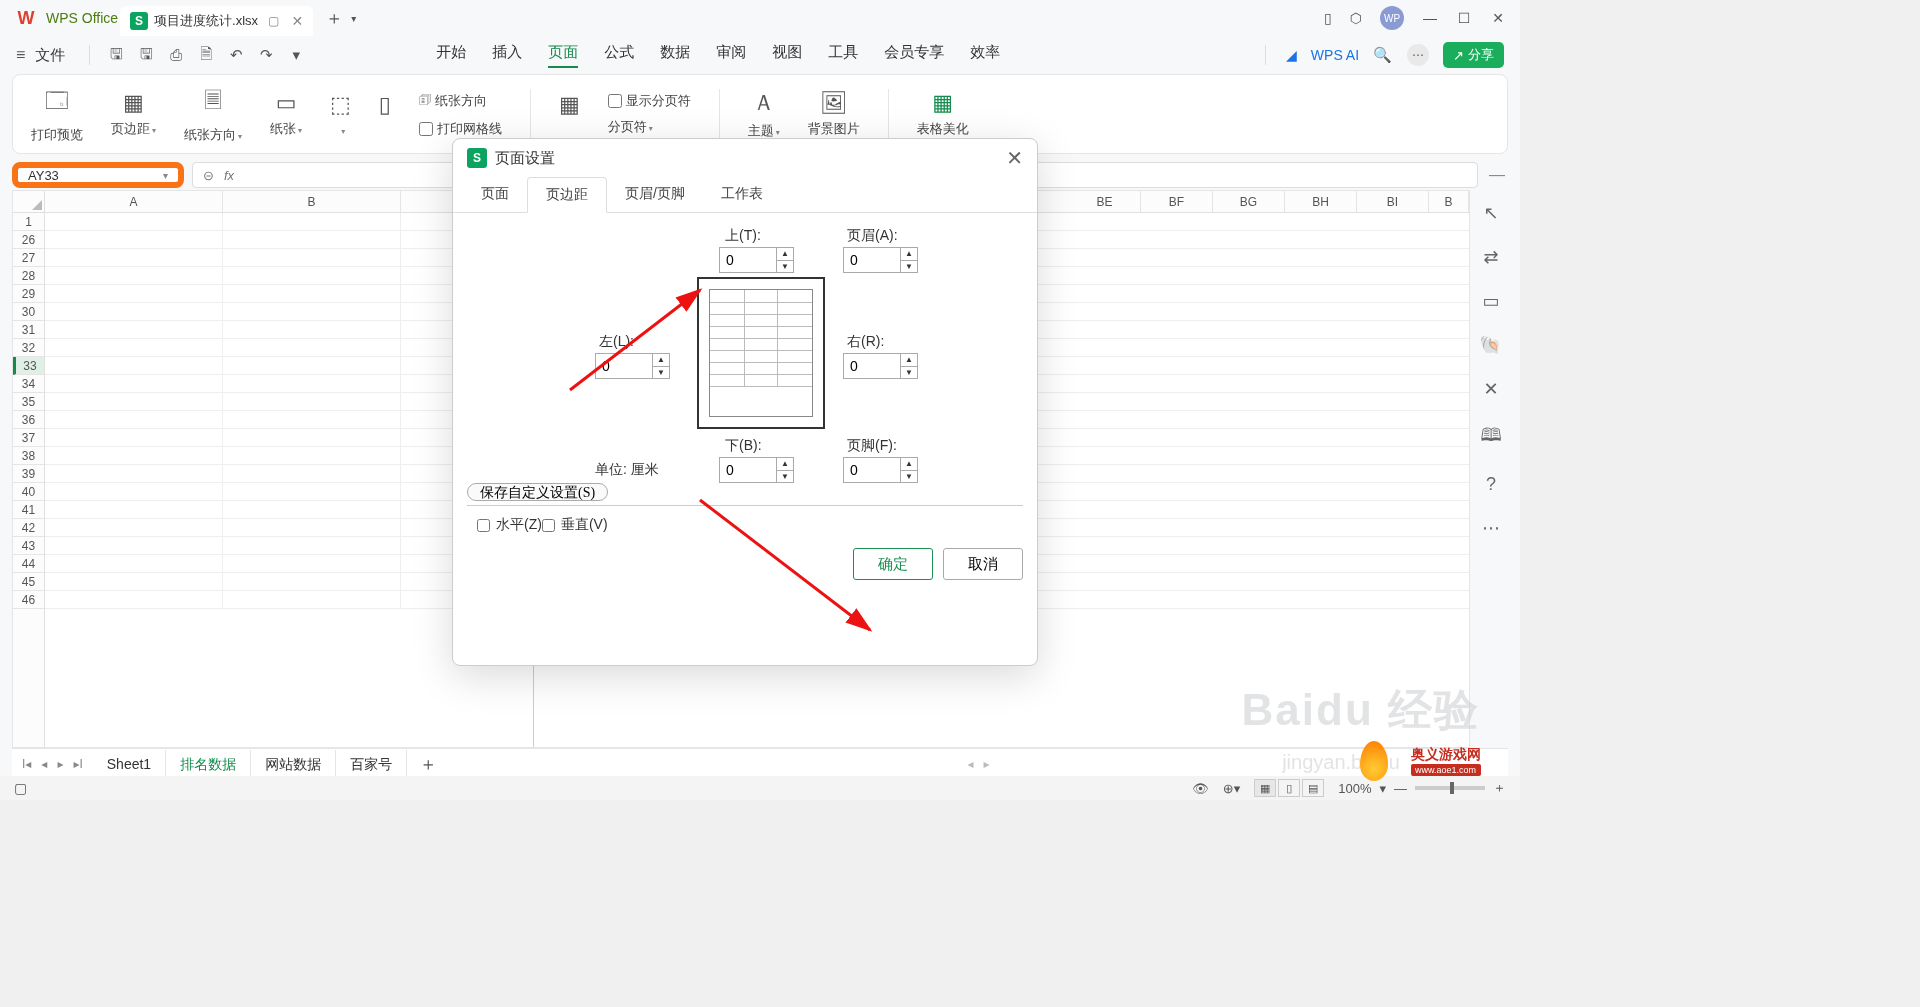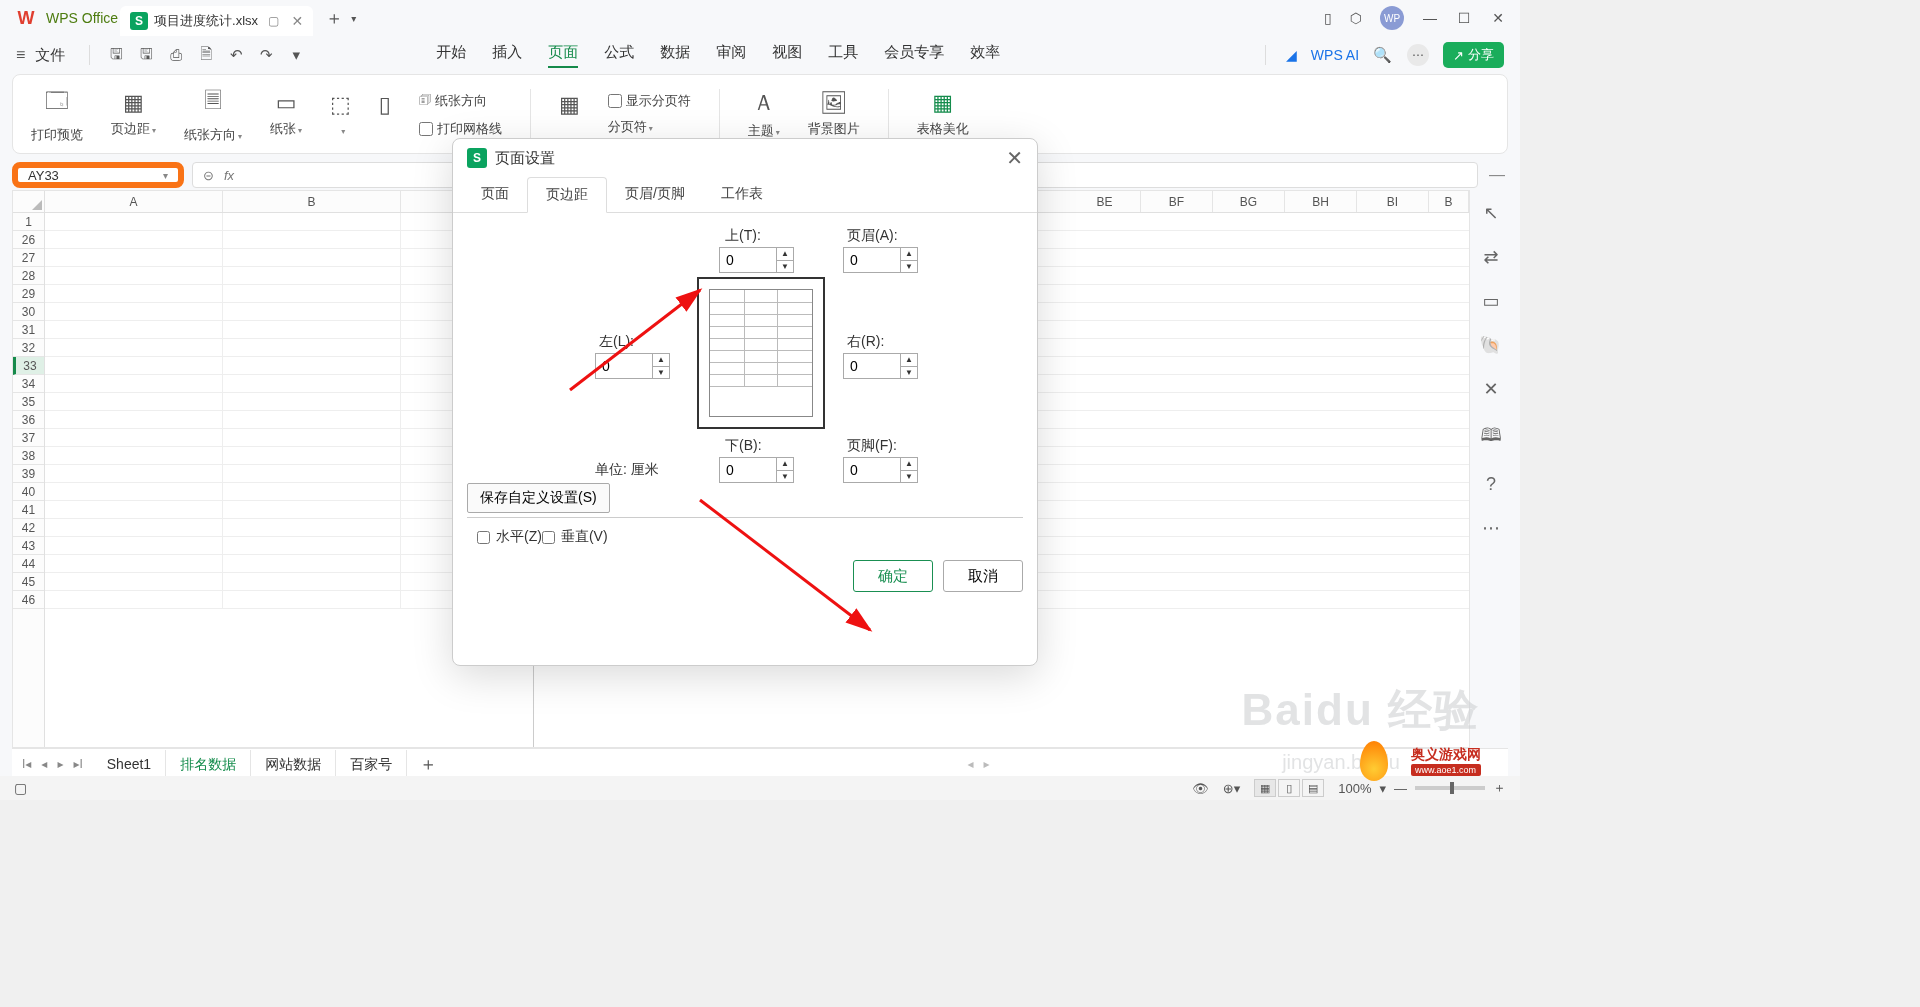--- a/index.html
+++ b/index.html
@@ -103,21 +103,21 @@
 .spin { width:75px; height:26px; border:1px solid #aaa; display:flex; align-items:center; position:relative; }
 .spin input { border:none; width:56px; height:100%; padding:0 6px; font-size:14px; outline:none; }
 .spin .arrows { width:18px; border-left:1px solid #aaa; height:100%; display:flex; flex-direction:column; }
 .spin .arrows span { flex:1; font-size:8px; display:flex; align-items:center; justify-content:center; color:#333; cursor:pointer; }
 .spin .arrows span:first-child { border-bottom:1px solid #aaa; }
 .margin-grid { position:relative; height:260px; }
 .mg-label { position:absolute; font-size:14px; color:#333; }
 .preview { position:absolute; top:54px; left:230px; width:128px; height:152px; border:2px solid #333; }
 .preview .inner { position:absolute; inset:10px; border:1px solid #888; }
 .preview .gl { position:absolute; background:#bbb; }
-.save-btn { height:30px; padding:0 12px; border:1px solid #aaa; background:#fafafa; font-size:14px; cursor:pointer; border-radius:2px; }
+.save-btn { height:18px; padding:0 12px; border:1px solid #aaa; background:#fafafa; font-size:14px; cursor:pointer; border-radius:10px;font-family:Liberation Serif, serif; }
 .fieldset-label { font-size:14px; color:#333; margin:10px 0 8px; }
 .hr { height:1px; background:#ccc; margin:4px 0 10px; }
 .center-opts { display:flex; margin-left:10px; }
 .center-opts label { display:flex; align-items:center; gap:6px; font-size:14px; color:#333; }
 .dactions { display:flex; justify-content:flex-end; gap:10px; margin-top:28px; }
 .dbtn { height:32px; padding:0 24px; border:1px solid #aaa; background:#fff; font-size:15px; border-radius:3px; cursor:pointer; }
 .dbtn.primary { border:1.5px solid #1a8f52; color:#1a8f52; }
 .arrow-annot { position:absolute; pointer-events:none; z-index:60; }
 
 

